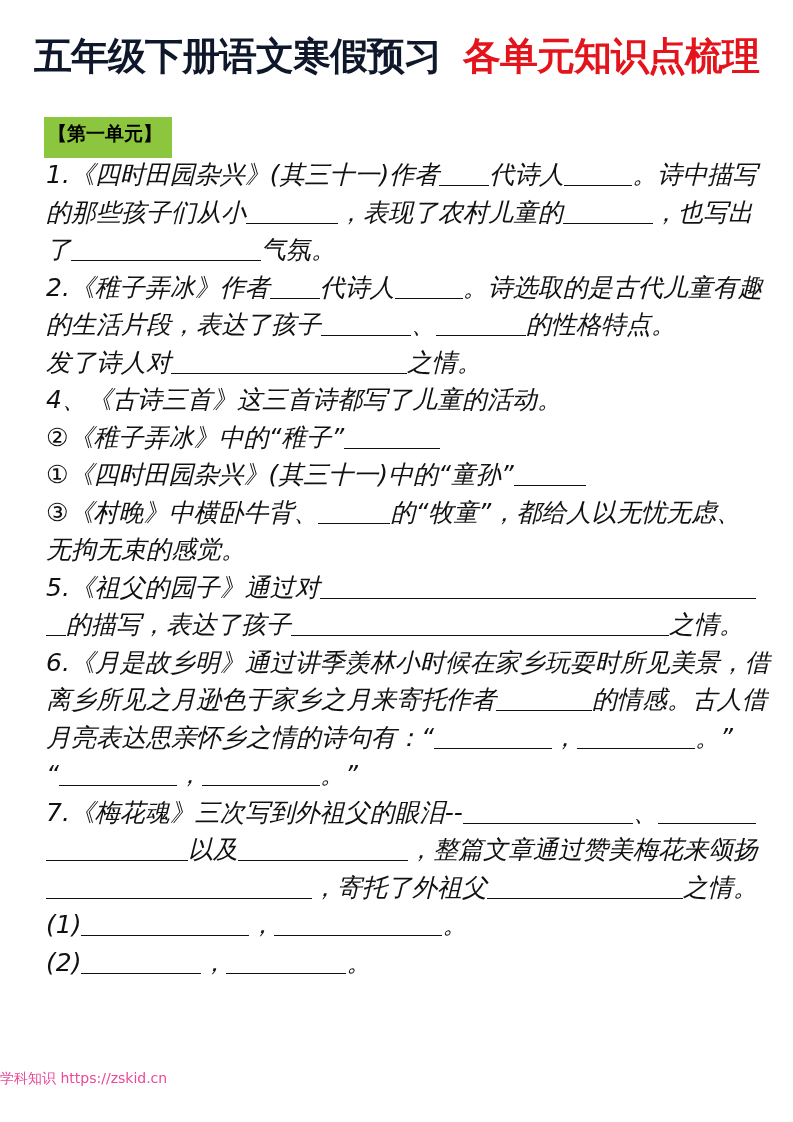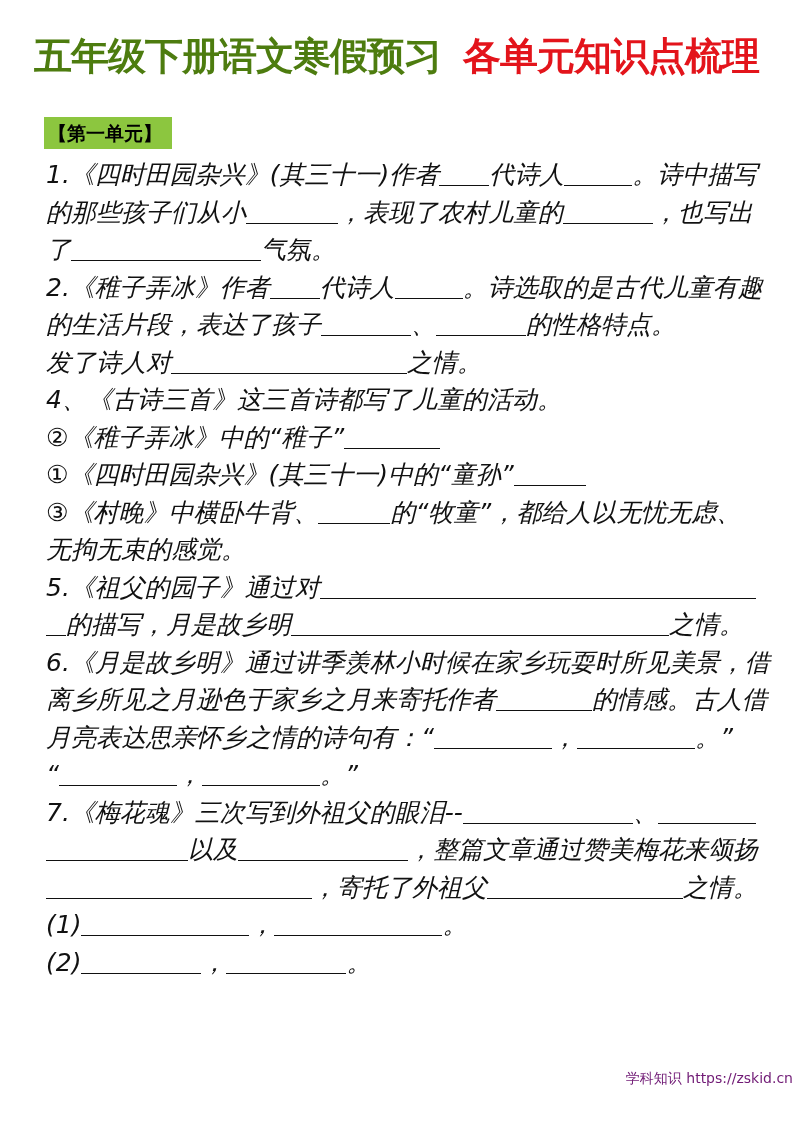--- a/index.html
+++ b/index.html
@@ -1,28 +1,28 @@
 <!DOCTYPE html>
 <html><head>
 <meta charset="utf-8">
 <style>
   html, body { margin:0; padding:0; background:#ffffff; }
   body { width:793px; height:1122px; position:relative; overflow:hidden;
          font-family:"DejaVu Sans", "Liberation Sans", sans-serif; color:#111; }
   .title { position:absolute; top:32px; left:0; width:793px; text-align:center;
            font-size:38px; font-weight:bold; letter-spacing:-1px; line-height:48px; white-space:nowrap; }
-  .title .black { color:#4d7c0f; }
+  .title .black { color:#0f172a; }
   .title .red { color:#e3141b;margin-left:22px; }
-  .unit-tag { position:absolute; top:117px; left:44px; height:32px; padding:0 10px 0 4px;
+  .unit-tag { position:absolute; top:117px; left:44px; height:32px; padding:0 10px 9px 4px;
               background:#8cc63f; font-size:19px; font-weight:bold; line-height:32px; color:#000; }
   .content { position:absolute; top:156px; left:46px; width:705px; font-size:25px; line-height:37.5px;font-style:italic; }
   .line { white-space:nowrap; height:37.5px; }
   .blank { display:inline-block; border-bottom:1.3px solid #111; height:22px; vertical-align:-3px; }
-  .footer { position:absolute; top:1070px; left:0; width:793px; text-align:right;
-            font-size:14px; color:#701a75; }
+  .footer { position:absolute; top:1070px; left:0; width:793px; text-align:left;
+            font-size:14px; color:#ec4899; }
 </style>
 </head>
 <body>
 
 <div class="title">
   <span class="black">五年级下册语文寒假预习</span><span class="red">各单元知识点梳理</span>
 </div>
 
 <div class="unit-tag">【第一单元】</div>
 
@@ -32,21 +32,21 @@
     <div class="line"><span>了</span><span class="blank" style="width: 190px;"></span><span>气氛。</span></div>
     <div class="line"><span>2.《稚子弄冰》作者</span><span class="blank" style="width: 50px;"></span><span>代诗人</span><span class="blank" style="width: 68px;"></span><span>。诗选取的是古代儿童有趣</span></div>
     <div class="line"><span>的生活片段，表达了孩子</span><span class="blank" style="width: 90px;"></span><span>、</span><span class="blank" style="width: 90px;"></span><span>的性格特点。</span></div>
     <div class="line"><span>发了诗人对</span><span class="blank" style="width: 236px;"></span><span>之情。</span></div>
     <div class="line"><span>4、《古诗三首》这三首诗都写了儿童的活动。</span></div>
     <div class="line"><span>②《稚子弄冰》中的“稚子”</span><span class="blank" style="width: 96px;"></span></div>
     <div class="line"><span>①《四时田园杂兴》(其三十一)中的“童孙”</span><span class="blank" style="width: 72px;"></span></div>
     <div class="line"><span>③《村晚》中横卧牛背、</span><span class="blank" style="width: 72px;"></span><span>的“牧童”，都给人以无忧无虑、</span></div>
     <div class="line"><span>无拘无束的感觉。</span></div>
     <div class="line"><span>5.《祖父的园子》通过对</span><span class="blank" style="width: 436px;"></span></div>
-    <div class="line"><span class="blank" style="width: 20px;"></span><span>的描写，月是故乡明</span><span class="blank" style="width: 378px;"></span><span>之情。</span></div>
+    <div class="line"><span class="blank" style="width: 20px;"></span><span>的描写，表达了孩子</span><span class="blank" style="width: 378px;"></span><span>之情。</span></div>
     <div class="line"><span>6.《月是故乡明》通过讲季羡林小时候在家乡玩耍时所见美景，借</span></div>
     <div class="line"><span>离乡所见之月逊色于家乡之月来寄托作者</span><span class="blank" style="width: 96px;"></span><span>的情感。古人借</span></div>
     <div class="line"><span>月亮表达思亲怀乡之情的诗句有：“</span><span class="blank" style="width: 118px;"></span><span>，</span><span class="blank" style="width: 118px;"></span><span>。”</span></div>
     <div class="line"><span> “</span><span class="blank" style="width: 118px;"></span><span>，</span><span class="blank" style="width: 118px;"></span><span>。”</span></div>
     <div class="line"><span>7.《梅花魂》三次写到外祖父的眼泪--</span><span class="blank" style="width: 170px;"></span><span>、</span><span class="blank" style="width: 98px;"></span></div>
     <div class="line"><span class="blank" style="width: 142px;"></span><span>以及</span><span class="blank" style="width: 170px;"></span><span>，整篇文章通过赞美梅花来颂扬</span></div>
     <div class="line"><span class="blank" style="width: 266px;"></span><span>，寄托了外祖父</span><span class="blank" style="width: 196px;"></span><span>之情。</span></div>
     <div class="line"><span>(1)</span><span class="blank" style="width: 168px;"></span><span>，</span><span class="blank" style="width: 168px;"></span><span>。</span></div>
     <div class="line"><span>(2)</span><span class="blank" style="width: 120px;"></span><span>，</span><span class="blank" style="width: 120px;"></span><span>。</span></div>
   </div>

